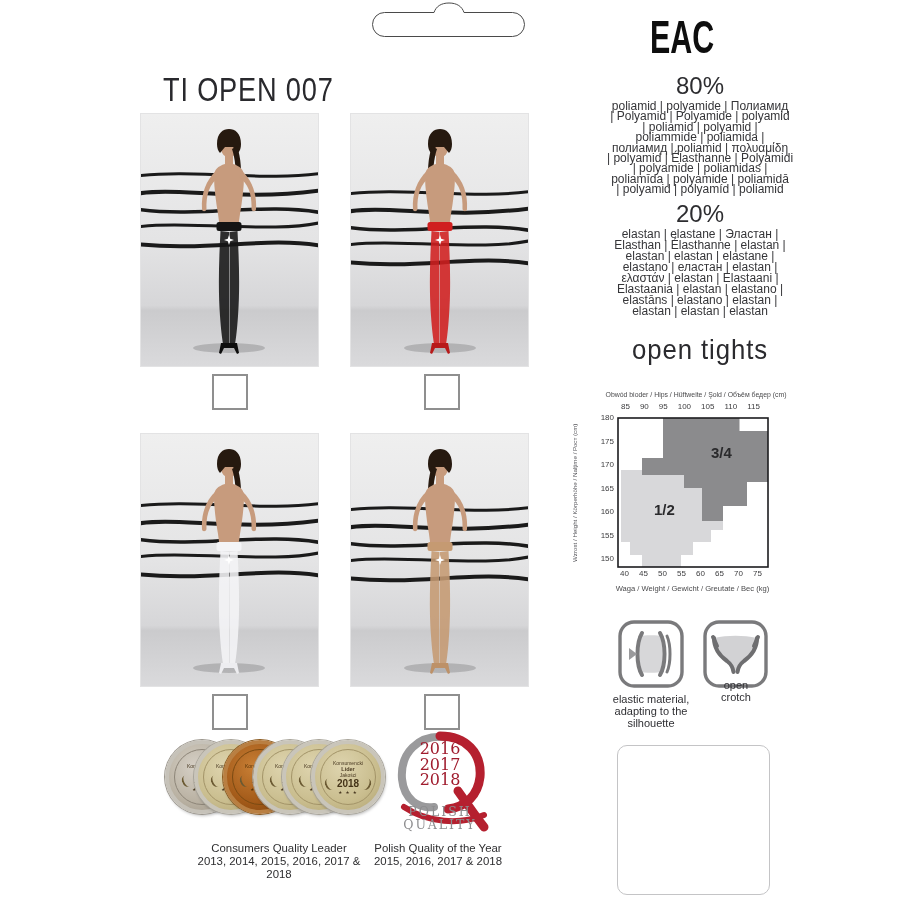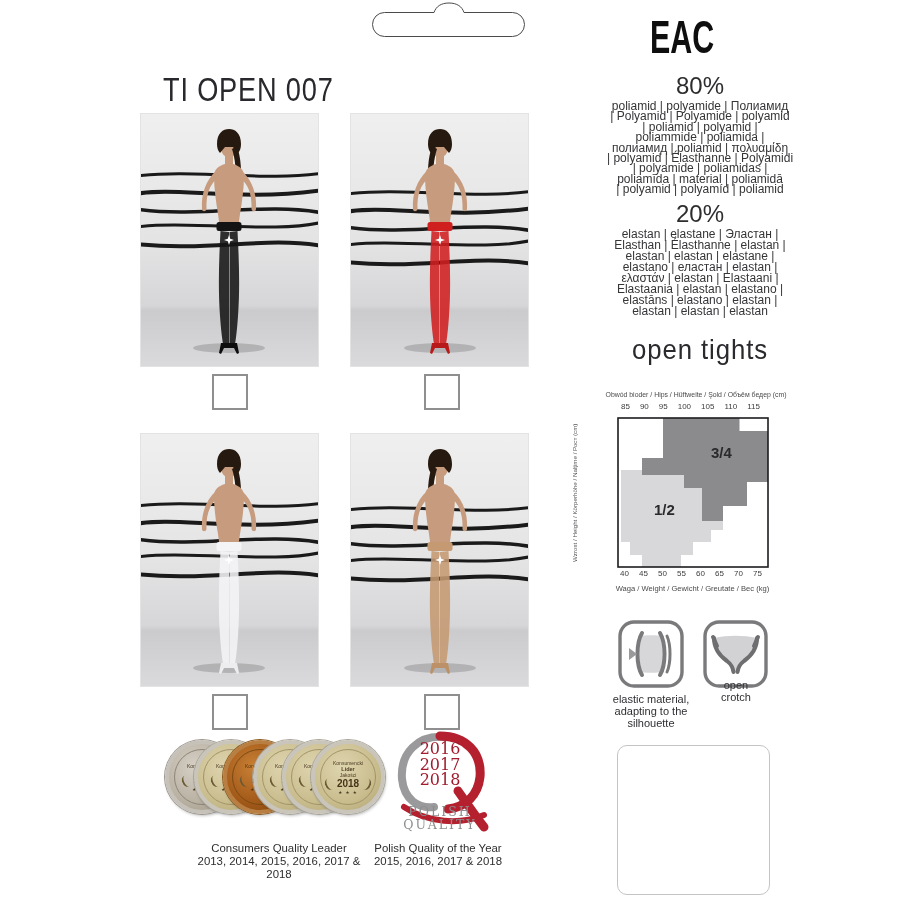--- a/index.html
+++ b/index.html
@@ -150,21 +150,21 @@
 
   <div class="abs pct" style="top:72px">80%</div>
   <div class="abs complines" style="top:101px">
       <div>poliamid | polyamide | Полиамид</div>
       <div>| Polyamid | Polyamide | polyamid</div>
       <div>| poliamid | polyamid |</div>
       <div>poliammide | poliamida |</div>
       <div>полиамид | poliamid | πολυαμίδη</div>
       <div>| polyamid | Élasthanne | Polyamidi</div>
       <div>| polyamide | poliamidas |</div>
-      <div>poliamīda | material | poliamidā</div>
+      <div>poliamīda | polyamide | poliamidā</div>
       <div>| polyamid | polyamíd | poliamid</div>
     </div>
   <div class="abs pct" style="top:200px">20%</div>
   <div class="abs complines ela" style="top:229px">
       <div>elastan | elastane | Эластан |</div>
       <div>Elasthan | Élasthanne | elastan |</div>
       <div>elastan | elastan | elastane |</div>
       <div>elastano | еластан | elastan |</div>
       <div>ελαστάν | elastan | Elastaani |</div>
       <div>Elastaania | elastan | elastano |</div>
@@ -176,20 +176,29 @@
 
   <div class="abs chart-top-label">Obwód bioder / Hips / Hüftweite / Şold / Объём бедер (cm)</div>
   <div class="abs tickrow ticks-top">
       <span>85</span>
       <span>90</span>
       <span>95</span>
       <span>100</span>
       <span>105</span>
       <span>110</span>
       <span>115</span>
+    </div>
+  <div class="abs ticks-left">
+      <span>180</span>
+      <span>175</span>
+      <span>170</span>
+      <span>165</span>
+      <span>160</span>
+      <span>155</span>
+      <span>150</span>
     </div>
   <div class="abs chart-vert-label">Wzrost / Height / Körperhöhe / Nalţime / Рост (cm)</div>
 
   <svg class="abs chartsvg" width="152" height="151" viewBox="-1 -1 152 151">
     <polygon points="3,52 24,52 24,57 66,57 66,70 84,70 84,103 105,103 105,112 93,112 93,124 75,124 75,137 63,137 63,149 24,149 24,137 12,137 12,124 3,124" fill="#d8d8da"></polygon>
     <polygon points="45,0 121.5,0 121.5,13 150,13 150,64 129,64 129,88 105,88 105,103 84,103 84,70 66,70 66,57 24,57 24,40 45,40" fill="#8b8b8d"></polygon>
     <rect x="0" y="0" width="150" height="149" fill="none" stroke="#1c1c1e" stroke-width="1.6"></rect>
     <text x="36" y="97" font-size="15" font-weight="bold" fill="#2a2a2c">1/2</text>
     <text x="93" y="40" font-size="15" font-weight="bold" fill="#2a2a2c">3/4</text>
   </svg>

